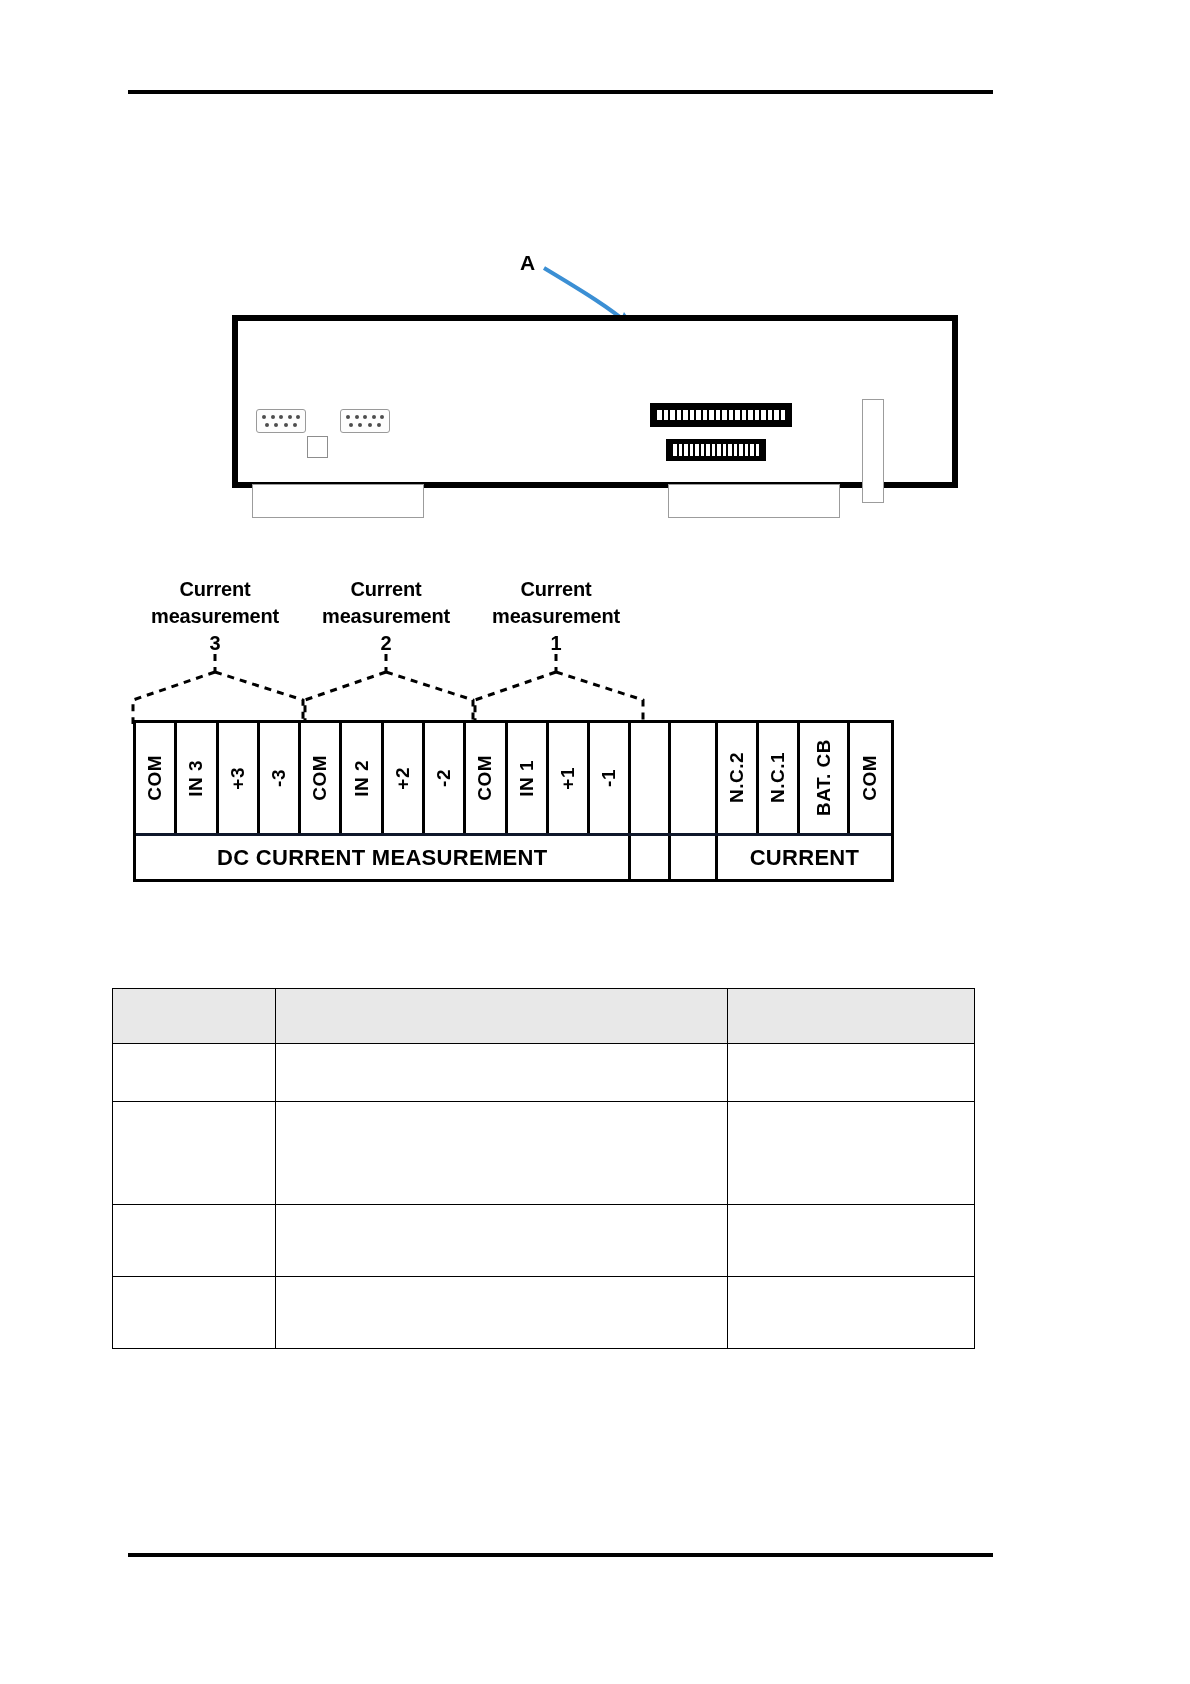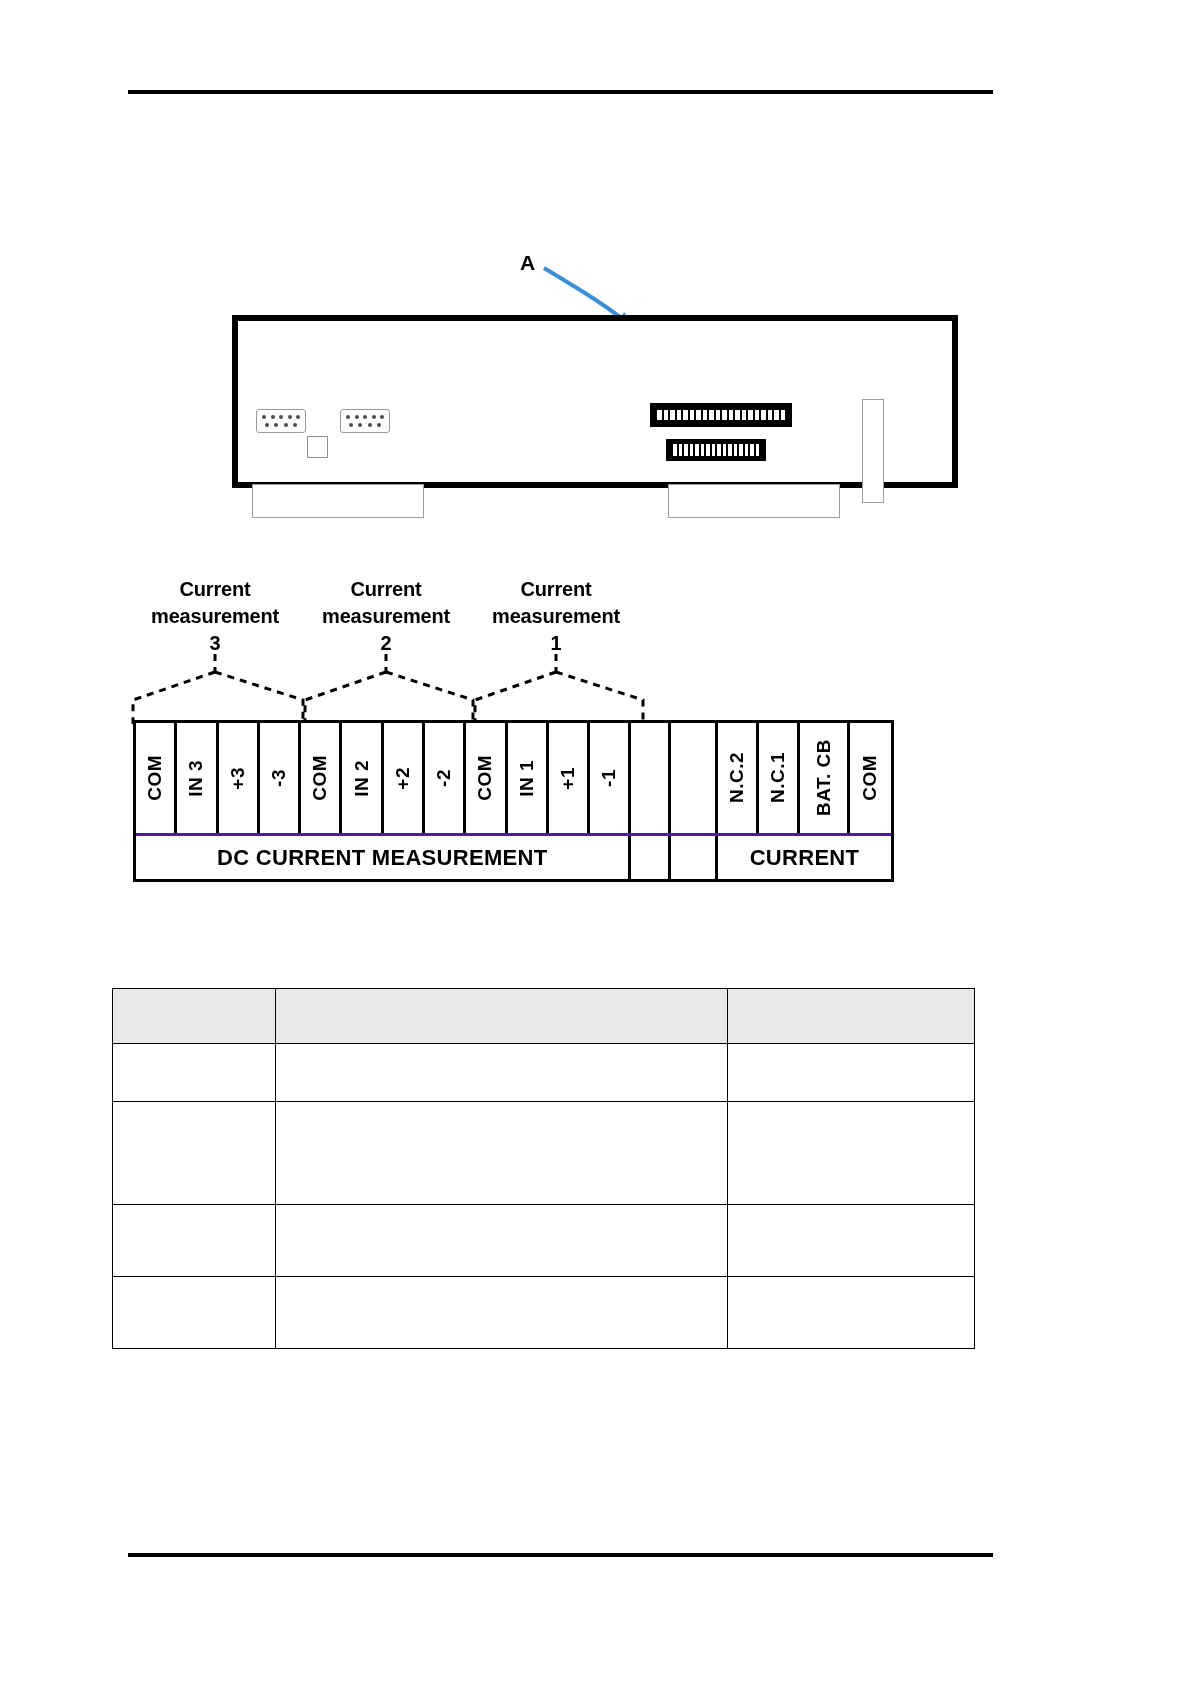--- a/index.html
+++ b/index.html
@@ -219,21 +219,21 @@
     white-space: nowrap;
   }
 
   #terminal-bands {
     position: absolute;
     left: 0;
     right: 0;
     top: 110px;
     bottom: 0;
     display: flex;
-    border-top: 3px solid #4c1d95;
+    border-top: 3px solid #0f172a;
     box-sizing: border-box;
   }
   .tband {
     display: flex;
     align-items: center;
     justify-content: center;
     border-right: 3px solid #000000;
     box-sizing: border-box;
     font-weight: bold;
     font-size: 22px;

